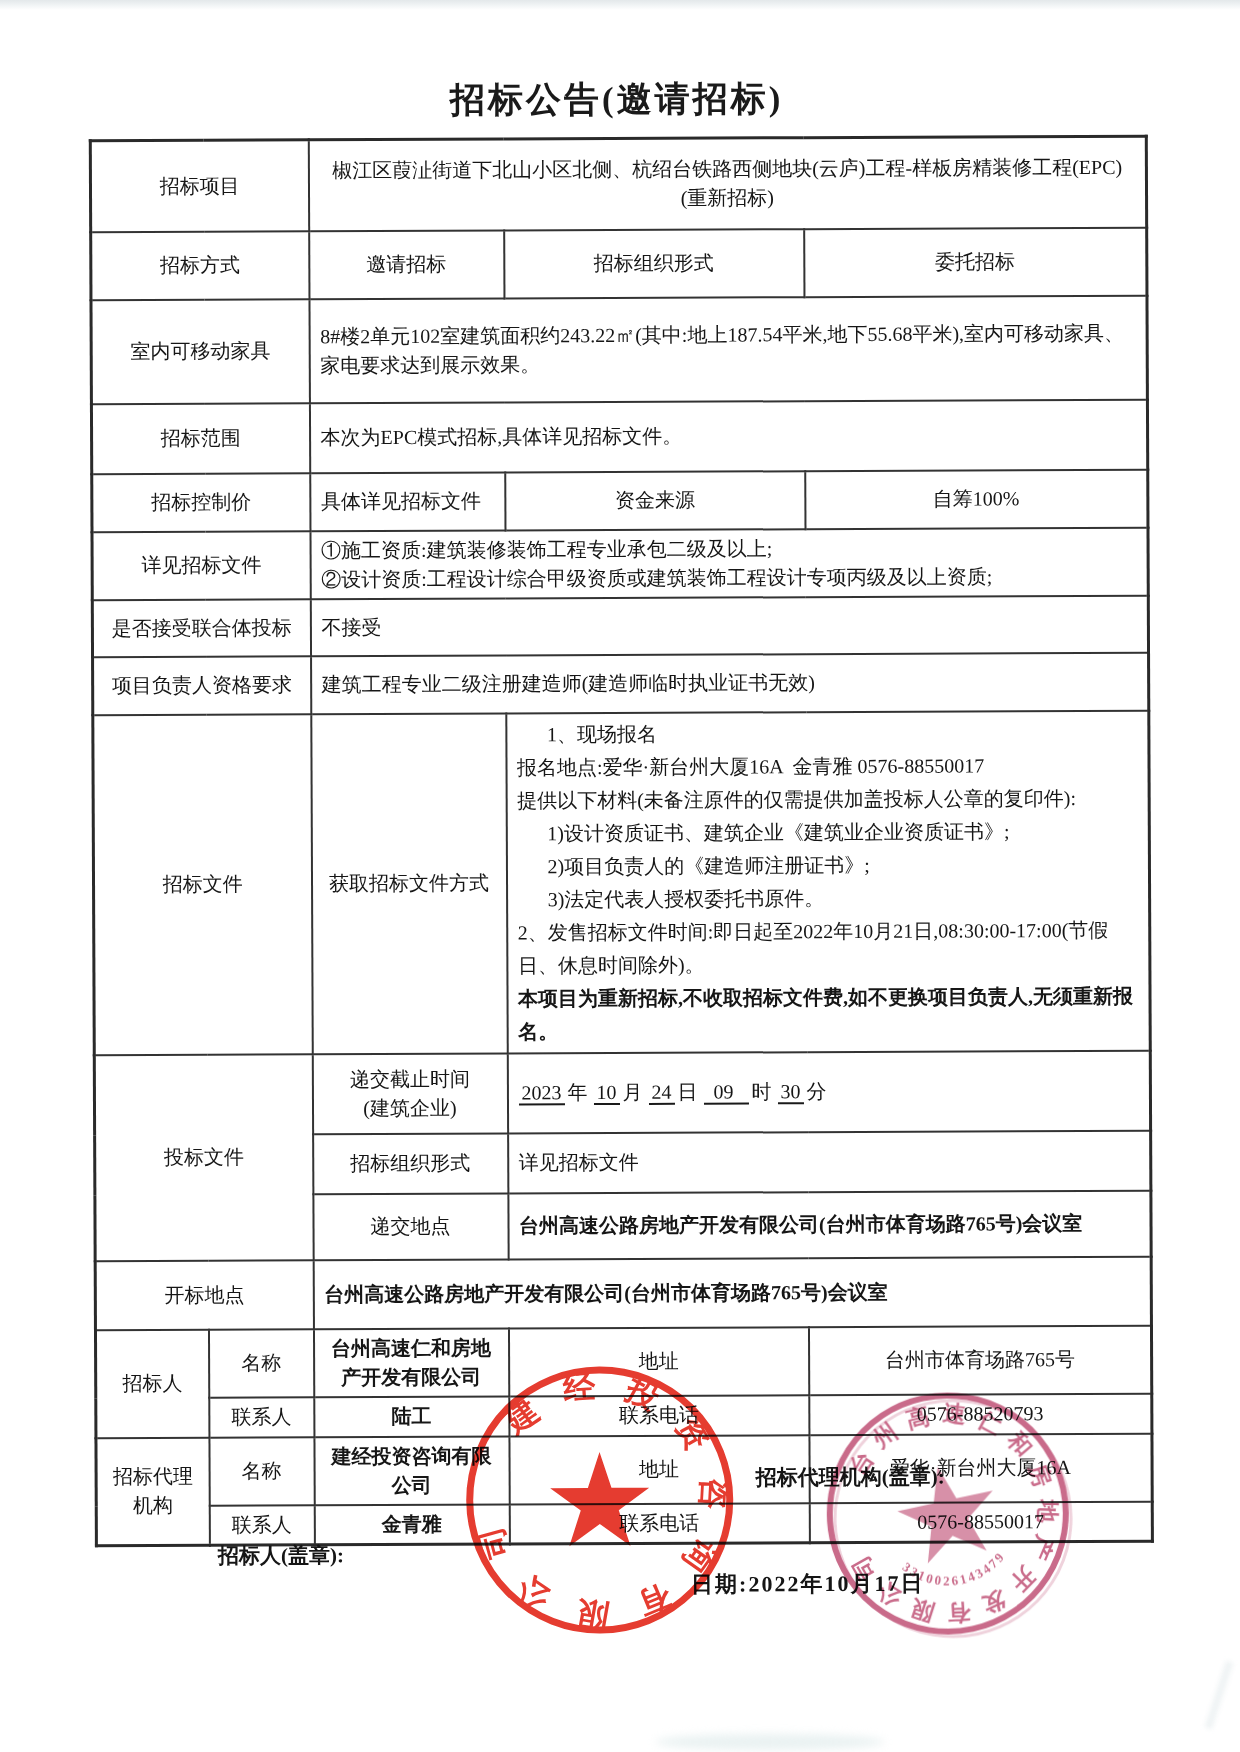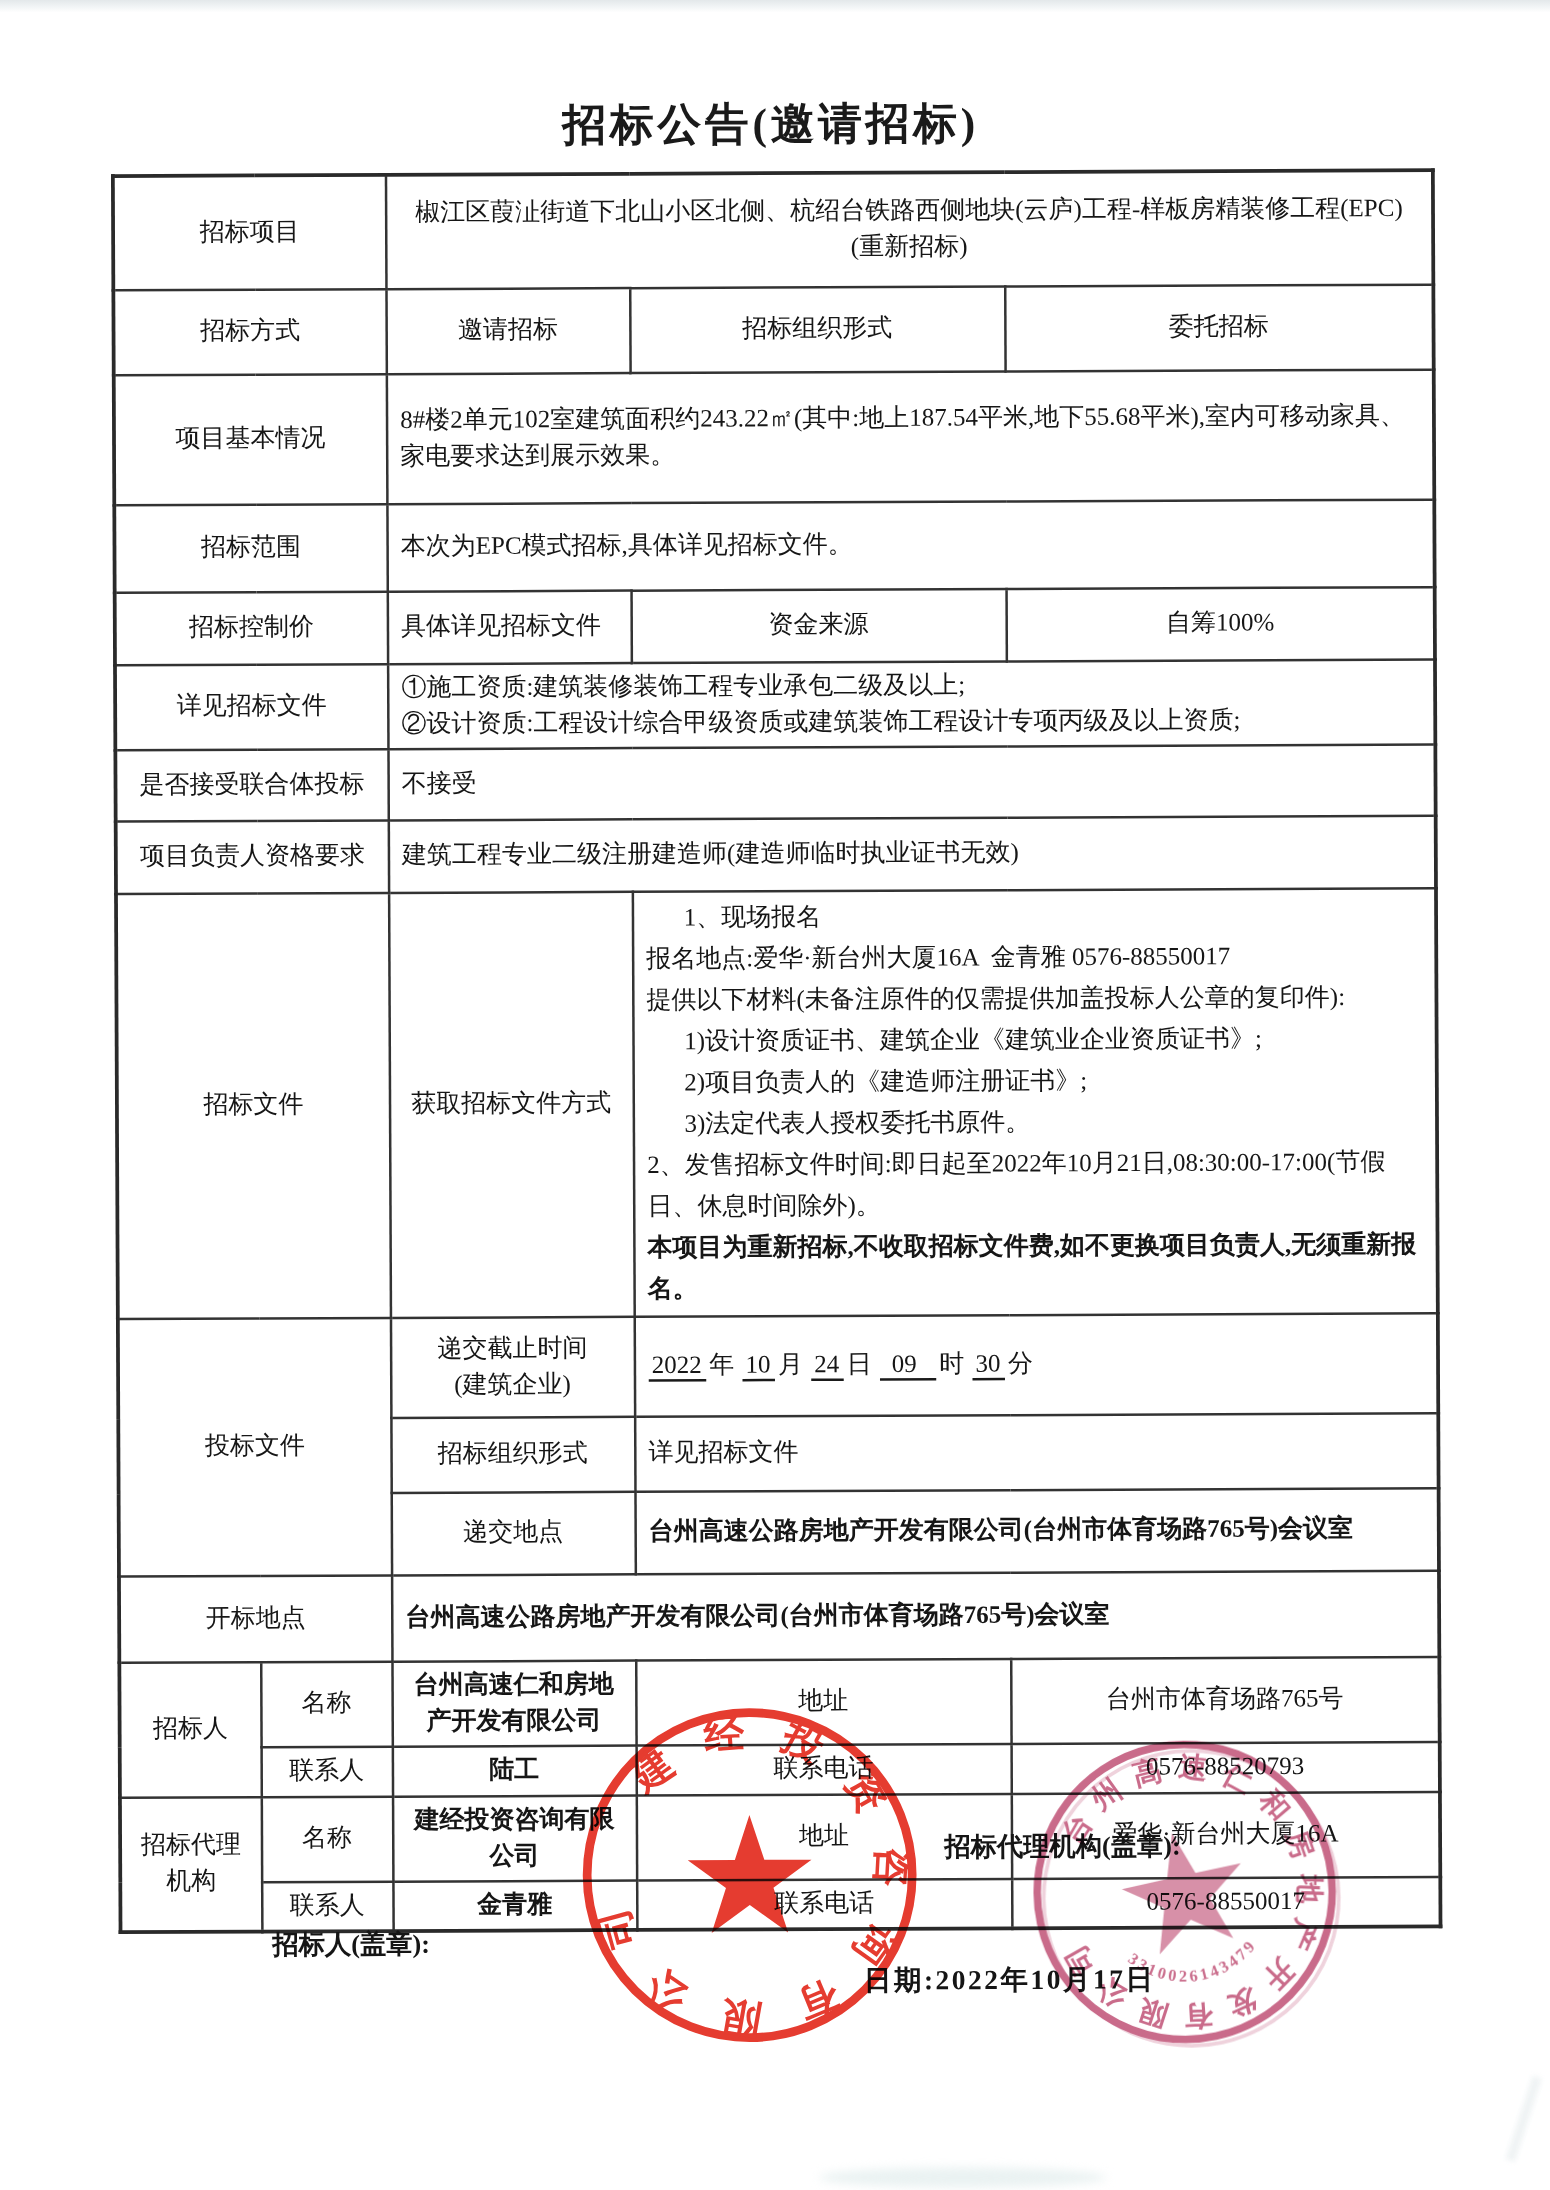--- a/index.html
+++ b/index.html
@@ -88,21 +88,21 @@
     </tr>
 
     <tr style="height:68px">
       <td colspan="2" class="lab">招标方式</td>
       <td class="ctr">邀请招标</td>
       <td class="ctr">招标组织形式</td>
       <td class="ctr">委托招标</td>
     </tr>
 
     <tr style="height:104px">
-      <td colspan="2" class="lab">项目基本情况</td>
+      <td colspan="2" class="lab">室内可移动家具</td>
       <td colspan="3" class="lft">8#楼2单元102室建筑面积约243.22㎡(其中:地上187.54平米,地下55.68平米),室内可移动家具、家电要求达到展示效果。</td>
     </tr>
 
     <tr style="height:70px">
       <td colspan="2" class="lab">招标范围</td>
       <td colspan="3" class="lft">本次为EPC模式招标,具体详见招标文件。</td>
     </tr>
 
     <tr style="height:58px">
       <td colspan="2" class="lab">招标控制价</td>
@@ -144,21 +144,21 @@
       </td>
     </tr>
 
     <tr style="height:80px">
       <td colspan="2" rowspan="3" class="lab">投标文件</td>
       <td class="lab">
         <div>递交截止时间</div>
         <div>(建筑企业)</div>
       </td>
       <td colspan="2" class="lft">
-        <span class="ul">2022</span><span class="unit">年</span><span class="ul">10</span><span class="unit">月</span><span class="ul">24</span><span class="unit">日</span><span class="ulw">09</span><span class="unit">时</span><span class="ul">30</span><span class="unit">分</span>
+        <span class="ul">2023</span><span class="unit">年</span><span class="ul">10</span><span class="unit">月</span><span class="ul">24</span><span class="unit">日</span><span class="ulw">09</span><span class="unit">时</span><span class="ul">30</span><span class="unit">分</span>
       </td>
     </tr>
 
     <tr style="height:60px">
       <td class="lab">招标组织形式</td>
       <td colspan="2" class="lft">详见招标文件</td>
     </tr>
 
     <tr style="height:66px">
       <td class="lab">递交地点</td>

